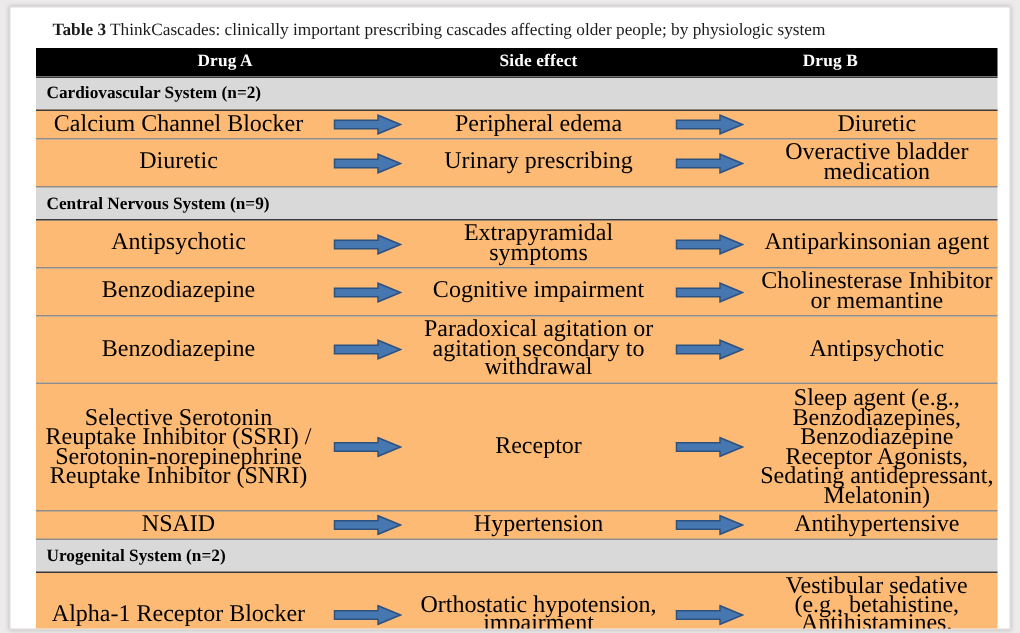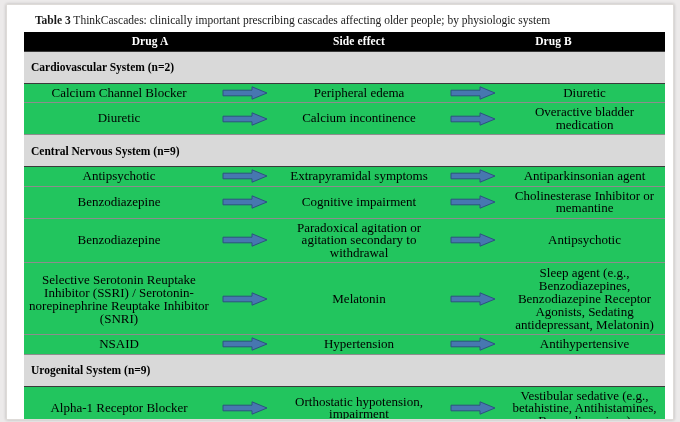--- a/index.html
+++ b/index.html
@@ -65,36 +65,36 @@
     height: 19px;
     padding: 0;
     text-align: center;
     letter-spacing: 0.1px;
   }
 
   tr.section-row td {
     background: #d9d9d9;
     border-top: 1px solid #3a3a3a;
     border-bottom: 1px solid #3a3a3a;
-    height: 32px;
+    height: 22px;
     padding: 0 0 0 7px;
     font-weight: bold;
     font-size: 11.5px;
     text-align: left;
     color: #000;
   }
 
   tr.data-row td {
-    background: #22c55e;
+    background: #fdba74;
     border-top: 1px solid #8d8d8d;
     border-bottom: 1px solid #8d8d8d;
     padding: 3px 2px;
     text-align: center;
     vertical-align: middle;
-    font-size: 13px;
+    font-size: 16px;
     line-height: 12.5px;
     color: #000;
   }
   tr.data-row td.cell-arrow { padding: 0; }
 
   tr.data-row.tall td { line-height: 13px; }
 
   
   .arrow {
     display: block;
@@ -162,21 +162,21 @@
             </td>
             <td>Diuretic</td>
           </tr>
           <tr class="data-row">
             <td>Diuretic</td>
             <td class="cell-arrow">
               <svg class="arrow" viewBox="0 0 46 14">
                 <path d="M1,4.2 L30,4.2 L30,0.8 L45,7 L30,13.2 L30,9.8 L1,9.8 Z" fill="#4777b0" stroke="#2e5280" stroke-width="1" stroke-linejoin="miter"></path>
               </svg>
             </td>
-            <td>Calcium incontinence</td>
+            <td>Urinary prescribing</td>
             <td class="cell-arrow">
               <svg class="arrow" viewBox="0 0 46 14">
                 <path d="M1,4.2 L30,4.2 L30,0.8 L45,7 L30,13.2 L30,9.8 L1,9.8 Z" fill="#4777b0" stroke="#2e5280" stroke-width="1" stroke-linejoin="miter"></path>
               </svg>
             </td>
             <td>Overactive bladder medication</td>
           </tr>
           <tr class="section-row">
             <td colspan="5">Central Nervous System (n=9)</td>
           </tr>
@@ -225,21 +225,21 @@
             </td>
             <td>Antipsychotic</td>
           </tr>
           <tr class="data-row tall">
             <td>Selective Serotonin Reuptake Inhibitor (SSRI) / Serotonin-norepinephrine Reuptake Inhibitor (SNRI)</td>
             <td class="cell-arrow">
               <svg class="arrow" viewBox="0 0 46 14">
                 <path d="M1,4.2 L30,4.2 L30,0.8 L45,7 L30,13.2 L30,9.8 L1,9.8 Z" fill="#4777b0" stroke="#2e5280" stroke-width="1" stroke-linejoin="miter"></path>
               </svg>
             </td>
-            <td>Melatonin</td>
+            <td>Receptor</td>
             <td class="cell-arrow">
               <svg class="arrow" viewBox="0 0 46 14">
                 <path d="M1,4.2 L30,4.2 L30,0.8 L45,7 L30,13.2 L30,9.8 L1,9.8 Z" fill="#4777b0" stroke="#2e5280" stroke-width="1" stroke-linejoin="miter"></path>
               </svg>
             </td>
             <td>Sleep agent (e.g., Benzodiazepines, Benzodiazepine Receptor Agonists, Sedating antidepressant, Melatonin)</td>
           </tr>
           <tr class="data-row">
             <td>NSAID</td>
             <td class="cell-arrow">
@@ -249,21 +249,21 @@
             </td>
             <td>Hypertension</td>
             <td class="cell-arrow">
               <svg class="arrow" viewBox="0 0 46 14">
                 <path d="M1,4.2 L30,4.2 L30,0.8 L45,7 L30,13.2 L30,9.8 L1,9.8 Z" fill="#4777b0" stroke="#2e5280" stroke-width="1" stroke-linejoin="miter"></path>
               </svg>
             </td>
             <td>Antihypertensive</td>
           </tr>
           <tr class="section-row">
-            <td colspan="5">Urogenital System (n=9)</td>
+            <td colspan="5">Urogenital System (n=2)</td>
           </tr>
           <tr class="data-row">
             <td>Alpha-1 Receptor Blocker</td>
             <td class="cell-arrow">
               <svg class="arrow" viewBox="0 0 46 14">
                 <path d="M1,4.2 L30,4.2 L30,0.8 L45,7 L30,13.2 L30,9.8 L1,9.8 Z" fill="#4777b0" stroke="#2e5280" stroke-width="1" stroke-linejoin="miter"></path>
               </svg>
             </td>
             <td>Orthostatic hypotension, impairment</td>
             <td class="cell-arrow">

